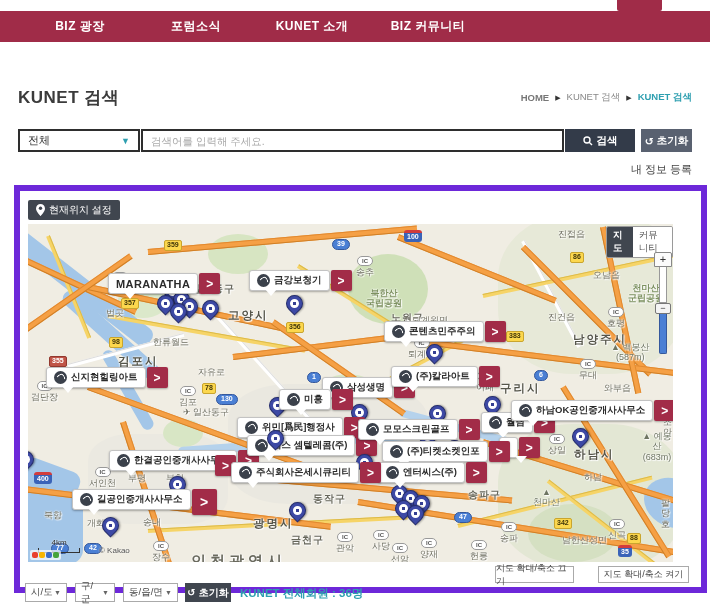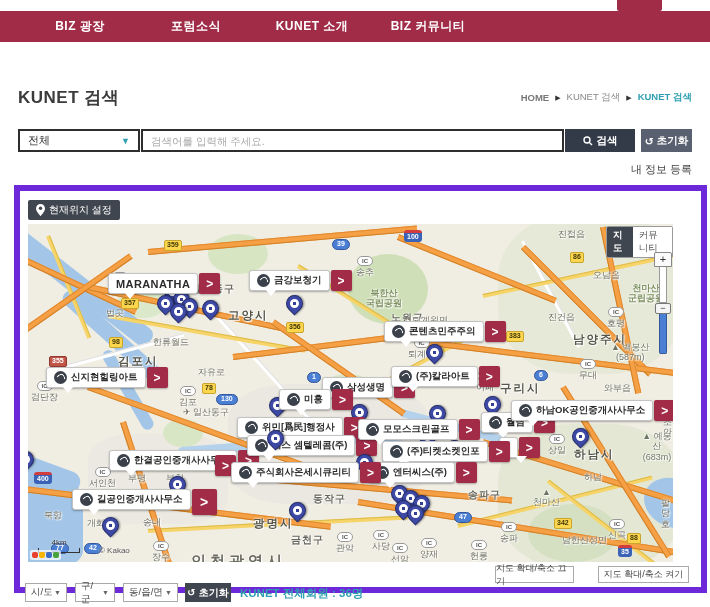--- a/index.html
+++ b/index.html
@@ -440,21 +440,21 @@
         </div>
         <div class="mbtn">&gt;</div>
       </div>
       <div class="mk" style="left: 354px; top: 217px; z-index: 22;">
         <div class="mbub">
           <div class="mlogo"></div>
           <span>(주)티켓소켓인포</span>
         </div>
         <div class="mbtn">&gt;</div>
       </div>
-      <div class="mk" style="left: 340px; top: 238px; z-index: 22;">
+      <div class="mk" style="left: 350px; top: 238px; z-index: 22;">
         <div class="mbub">
           <div class="mlogo"></div>
           <span>엔터씨스(주)</span>
         </div>
         <div class="mbtn">&gt;</div>
       </div>
       <div class="mk" style="left: 203px; top: 238px; z-index: 23;">
         <div class="mbub">
           <div class="mlogo"></div>
           <span>주식회사온세시큐리티</span>

